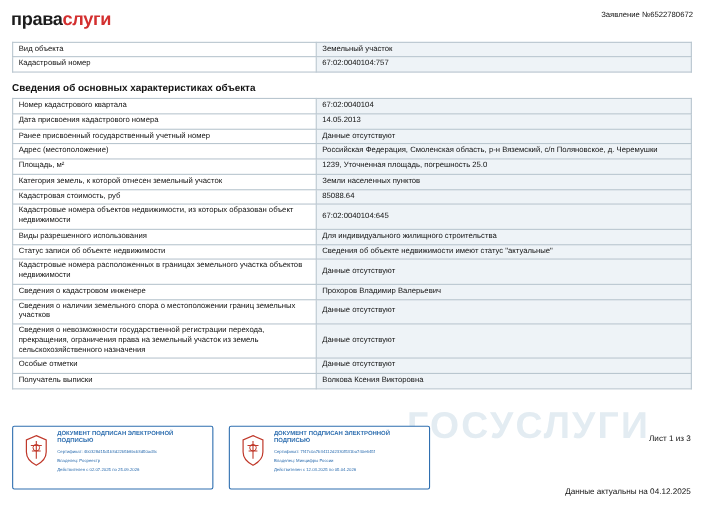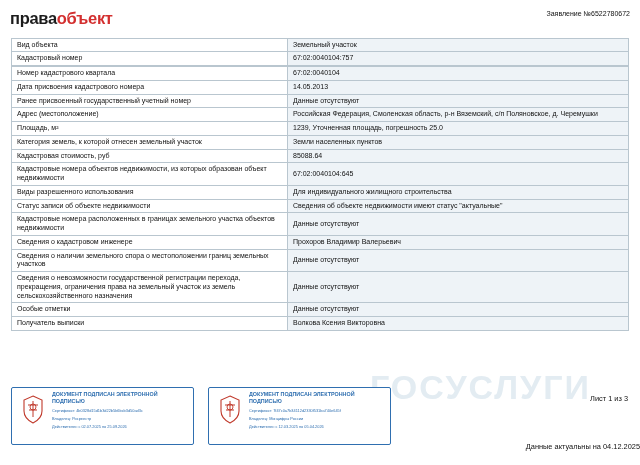--- a/index.html
+++ b/index.html
@@ -149,51 +149,52 @@
   
   .foot-page{
     position:absolute;
     right:12px;
     top:394px;
     font-size:7.4px;
     color:#111;
   }
   .foot-date{
     position:absolute;
-    right:0;
+    right:12px;
     top:442px;
     font-size:7.4px;
     color:#111;
   }
 </style>
 </head>
 <body>
 
 <div class="page">
 
   <div class="header">
     <div class="logo">
-      <div class="logo-text"><span>права</span><span class="red">объект</span></div>
+      <div class="logo-text"><span>права</span><span class="red">слуги</span></div>
     </div>
     <div class="head-right">Заявление №6522780672</div>
   </div>
 
   <table class="tbl top-gap">
     <tbody>
       <tr>
         <td class="c-label">Вид объекта</td>
         <td class="c-value">Земельный участок</td>
       </tr>
       <tr>
         <td class="c-label">Кадастровый номер</td>
         <td class="c-value">67:02:0040104:757</td>
       </tr>
     </tbody>
   </table>
 
+  <div class="sect">Сведения об основных характеристиках объекта</div>
 
   <table class="tbl">
     <tbody>
       <tr>
         <td class="c-label">Номер кадастрового квартала</td>
         <td class="c-value">67:02:0040104</td>
       </tr>
       <tr>
         <td class="c-label">Дата присвоения кадастрового номера</td>
         <td class="c-value">14.05.2013</td>

